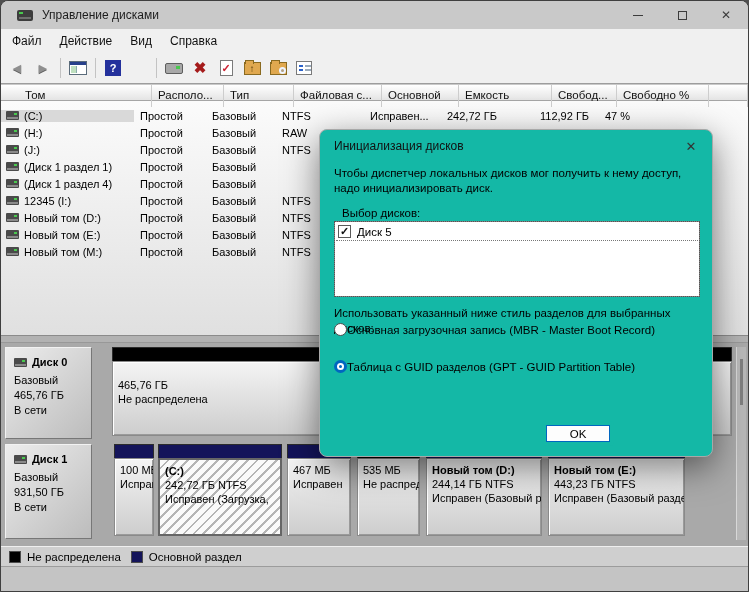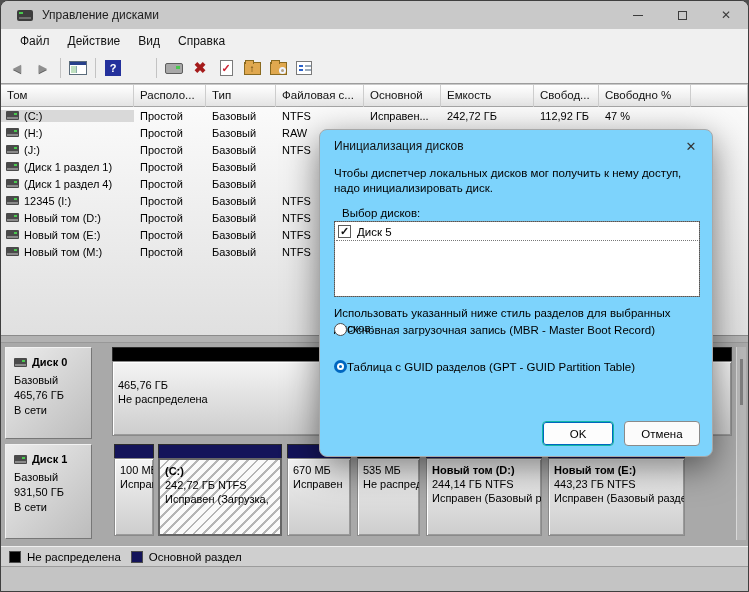--- a/index.html
+++ b/index.html
@@ -14,21 +14,21 @@
   .app-ico:before{content:"";position:absolute;left:2px;top:2px;width:4px;height:2px;background:#49c94e;}
   .app-ico:after{content:"";position:absolute;left:2px;bottom:2px;right:2px;height:2px;background:#6f6f6f;}
   .title-txt{font-size:12px;color:#1d1d1d;}
   .winctl{position:absolute;top:0;right:0;height:28px;display:flex;}
   .wbtn{width:44px;height:28px;display:flex;align-items:center;justify-content:center;
     color:#3c3c3c;font-size:12px;}
   .wbtn .boxglyph{width:9px;height:9px;border:1px solid #3c3c3c;}
   .wbtn .minglyph{width:10px;height:0;border-top:1px solid #3c3c3c;}
   
   .menubar{position:absolute;left:0;top:28px;right:0;height:24px;background:#f0f0f0;
-    display:flex;align-items:center;padding-left:10px;}
+    display:flex;align-items:center;padding-left:2px;}
   .menuitem{font-size:12px;color:#111;padding:4px 9px;}
   
   .toolbar{position:absolute;left:0;top:52px;right:0;height:31px;background:#f0f0f0;
     border-bottom:1px solid #9d9d9d;display:flex;align-items:center;padding-left:4px;gap:2px;}
   .tbtn{width:24px;height:24px;display:flex;align-items:center;justify-content:center;}
   .tsep{width:1px;height:20px;background:#c3c3c3;margin:0 3px;}
   .arrow{font-size:14px;color:#8f8f8f;text-shadow:0 1px 0 #5d5d5d;}
   .winico{width:18px;height:14px;border:1px solid #5a6b7a;background:#fff;position:relative;}
   .winico:before{content:"";position:absolute;left:0;top:0;right:0;height:3px;background:#27408b;}
   .winico.tree:after{content:"";position:absolute;left:1px;top:4px;width:5px;bottom:1px;background:#bfe0bf;border-right:1px solid #8aa;}
@@ -42,22 +42,22 @@
     font-weight:bold;display:flex;align-items:center;justify-content:center;}
   .folderico{width:17px;height:13px;background:#e0a84f;border:1px solid #8a6a20;position:relative;
     color:#4a3000;font-size:10px;font-weight:bold;display:flex;align-items:center;justify-content:center;}
   .folderico:before{content:"";position:absolute;left:0;top:-3px;width:7px;height:3px;background:#e0a84f;border:1px solid #8a6a20;border-bottom:none;}
   .lens{width:7px;height:7px;border:2px solid #eef4ff;border-radius:50%;position:absolute;right:0px;bottom:0px;background:rgba(120,150,200,.4);}
   .listico{width:16px;height:14px;background:#fff;border:1px solid #7a7a7a;position:relative;}
   .listico:before{content:"";position:absolute;left:2px;top:3px;width:4px;height:2px;background:#2c62c9;box-shadow:0 4px 0 #2c62c9;}
   .listico:after{content:"";position:absolute;left:8px;top:3px;width:6px;height:2px;background:#9ab;box-shadow:0 4px 0 #9ab;}
   
   .table{position:absolute;left:0;top:84px;right:0;height:250px;background:linear-gradient(#fdfdfd,#e0e0e0);}
-  .thead{position:absolute;left:0;top:0;right:0;height:22px;background:linear-gradient(#ffffff,#e4e4e4);
-    border-bottom:1px solid #a5a5a5;display:flex;}
+  .thead{position:absolute;left:0;top:0;right:0;height:16px;background:linear-gradient(#ffffff,#e4e4e4);
+    border-bottom:1px solid #a5a5a5;display:flex;padding-left:18px;}
   .th{font-size:11.5px;color:#111;padding:4px 0 0 6px;border-right:1px solid #cdcdcd;height:22px;
     white-space:nowrap;overflow:hidden;}
   .c0{width:133px;}.c1{width:72px;}.c2{width:70px;}.c3{width:88px;}.c4{width:77px;}
   .c5{width:93px;}.c6{width:65px;}.c7{width:92px;}.cf{flex:1;}
   .tbody{position:absolute;left:0;top:22px;right:0;bottom:0;}
   .vrow{height:17px;display:flex;align-items:center;font-size:11px;color:#000;}
   .vrow .cell{padding-left:6px;white-space:nowrap;overflow:hidden;}
   .vname{display:flex;align-items:center;gap:5px;padding-left:5px !important;}
   .vrow.sel .c0{background:#d9d9d9;}
   .dico{flex:0 0 auto;width:13px;height:9px;background:#4a4a4a;border-radius:1px;position:relative;}
@@ -88,21 +88,21 @@
   .ptile.center{padding-top:16px;}
   .vscroll{position:absolute;right:2px;top:4px;width:10px;bottom:6px;background:#b8b8b8;border-left:1px solid #d8d8d8;}
   .vthumb{position:absolute;left:3px;top:12px;width:3px;height:46px;background:#7f7f7f;}
   
   .legend{position:absolute;left:0;top:545px;right:0;height:20px;background:#cfcfcf;
     border-top:1px solid #efefef;display:flex;align-items:center;gap:10px;padding-left:8px;}
   .litem{display:flex;align-items:center;gap:6px;font-size:11.5px;color:#000;}
   .swatch{width:12px;height:12px;border:1px solid #4c4c4c;}
   .statusbar{position:absolute;left:0;top:565px;right:0;height:26px;background:#c4c4c4;border-top:1px solid #9c9c9c;}
   
-  .dialog{position:absolute;left:318px;top:128px;width:394px;height:328px;background:#7dd3fc;
+  .dialog{position:absolute;left:318px;top:128px;width:394px;height:328px;background:#14b8a6;
     border:1px solid #a8a8a8;border-radius:8px;box-shadow:0 10px 34px rgba(0,0,0,.5);z-index:50;}
   .dtitle{position:absolute;left:14px;top:9px;font-size:12px;color:#111;}
   .dclose{position:absolute;right:8px;top:4px;width:26px;height:24px;display:flex;align-items:center;
     justify-content:center;font-size:13px;color:#333;}
   .dtext{position:absolute;left:14px;font-size:11.5px;color:#000;line-height:15px;width:366px;}
   .intro{top:36px;}
   .sellabel{top:76px;padding-left:8px;}
   .listbox{position:absolute;left:14px;top:91px;width:366px;height:76px;background:#fff;
     border:1px solid #828282;outline:1px dotted #555;outline-offset:-1px;padding:1px;}
   .lbitem{display:flex;align-items:center;gap:6px;height:18px;padding:0 2px;font-size:11.5px;
@@ -115,21 +115,21 @@
   .r2{top:230px;}
   .rdot{width:13px;height:13px;border-radius:50%;border:1px solid #4d4d4d;background:#fff;}
   .rdot.on{border:none;background:#0067c0;position:relative;}
   .rdot.on:before{content:"";position:absolute;left:3px;top:3px;width:7px;height:7px;border-radius:50%;
     background:#fff;}
   .rdot.on:after{content:"";position:absolute;left:5px;top:5px;width:3px;height:3px;border-radius:50%;
     background:#0067c0;}
   .note{top:237px;}
   .dbtn{position:absolute;height:25px;border-radius:4px;font-size:11.5px;display:flex;
     align-items:center;justify-content:center;color:#000;}
-  .okbtn{left:222px;top:291px;width:72px;background:#fdfdfd;border:1px solid #14b8a6;
+  .okbtn{left:222px;top:291px;width:72px;background:#fdfdfd;border:4px solid #14b8a6;
     box-shadow:0 0 0 1px #0067c0 inset;}
   .cancelbtn{left:304px;top:291px;width:76px;background:#fbfbfb;border:1px solid #8a8a8a;}
 </style>
 </head>
 <body>
 
 <div class="win">
 
   <div class="titlebar">
     <span class="app-ico"></span>
@@ -356,21 +356,21 @@
           <div class="ptile">
             <div class="b">(C:)</div>
             <div>242,72 ГБ NTFS</div>
             <div>Исправен (Загрузка,</div>
           </div>
         </div>
 
         <div class="part" style="left:175px;width:64px;">
           <div class="band"></div>
           <div class="ptile">
-            <div>670 МБ</div>
+            <div>467 МБ</div>
             <div>Исправен</div>
           </div>
         </div>
 
         <div class="part" style="left:245px;width:63px;">
           <div class="band black"></div>
           <div class="ptile">
             <div>535 МБ</div>
             <div>Не распределена</div>
           </div>
@@ -436,16 +436,15 @@
       <span class="rdot"></span>
       <span>Основная загрузочная запись (MBR - Master Boot Record)</span>
     </div>
     <div class="radio r2">
       <span class="rdot on"></span>
       <span>Таблица с GUID разделов (GPT - GUID Partition Table)</span>
     </div>
 
 
     <div class="dbtn okbtn">OK</div>
-    <div class="dbtn cancelbtn">Отмена</div>
   </div>
 
 </div>
 
 </body></html>

